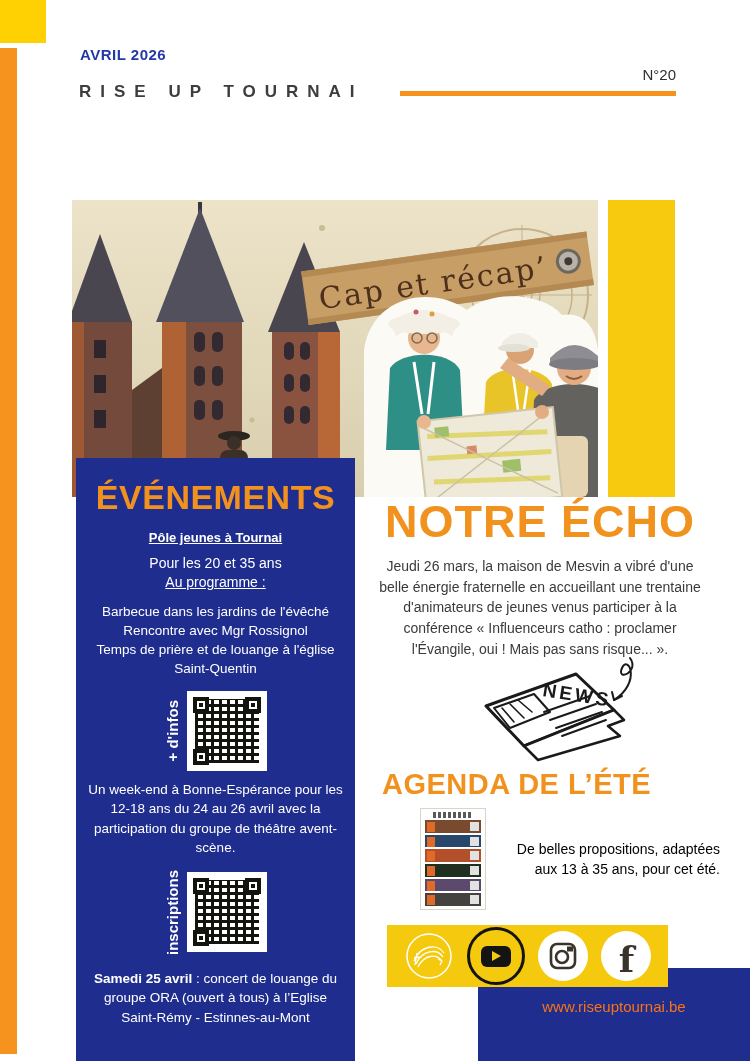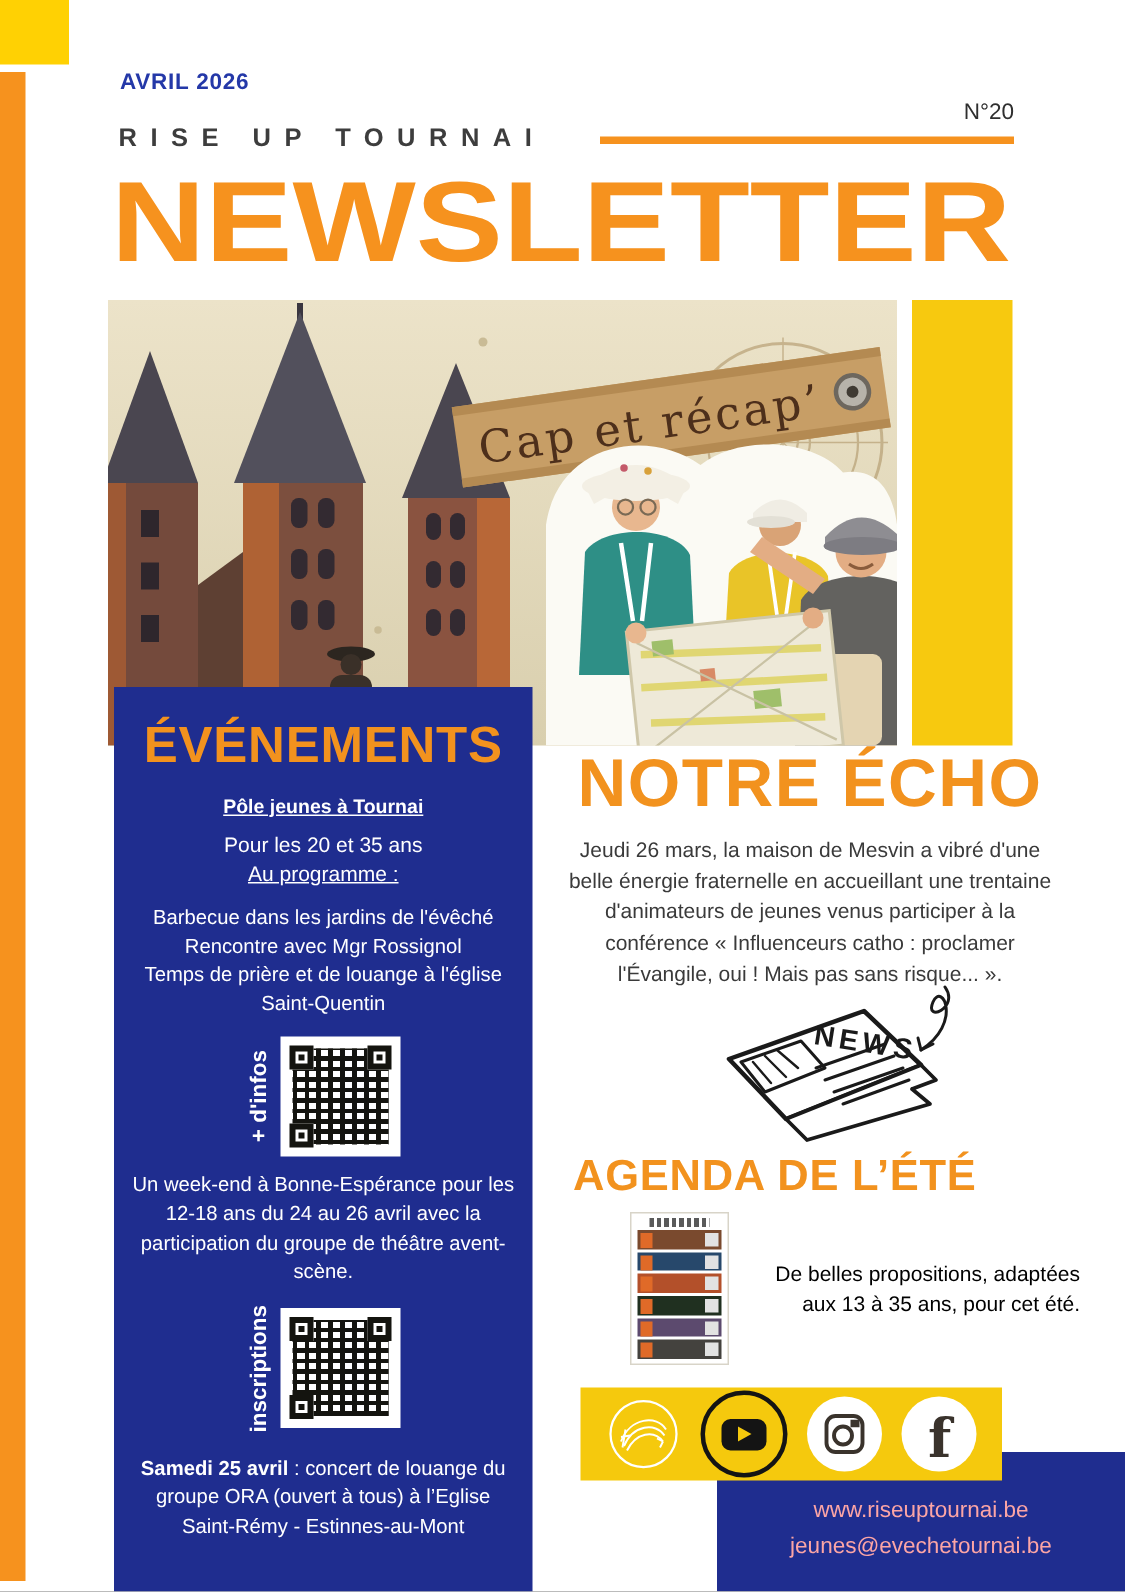--- a/index.html
+++ b/index.html
@@ -54,21 +54,21 @@
          padding:3px 4px;display:flex;flex-direction:column;gap:2px;}
   .flyer .t{height:6px;background:repeating-linear-gradient(90deg,#5a5a5a 0 3px,#fff 3px 5px);margin:0 8px;}
   .flyer .strip{position:relative;flex:1;}
   .flyer .strip::before{content:"";position:absolute;right:2px;top:2px;width:9px;height:9px;background:#e2e2e2;}
   .flyer .strip::after{content:"";position:absolute;left:2px;top:2px;width:8px;height:10px;background:#e06a28;}
   .s1{background:#7a4a2e;} .s2{background:#27486b;} .s3{background:#b3502a;}
   .s4{background:#203020;} .s5{background:#5c4a6e;} .s6{background:#44423e;}
   .agenda-body{flex:1;font-size:14px;line-height:1.45;color:#000000;text-align:right;}
 
   
-  .footer-blue{left:478px;top:968px;width:272px;height:93px;background:#1f2d8f;color:#fca5a5;
+  .footer-blue{left:478px;top:968px;width:272px;height:93px;background:#1f2d8f;color:#f97316;
                box-sizing:border-box;text-align:center;padding-top:30px;}
   .footer-blue .site{font-size:15px;}
   .footer-blue .mail{font-size:15px;margin-top:7px;}
   .social-bar{left:387px;top:925px;width:281px;height:62px;background:#f5c90d;
               display:flex;align-items:center;justify-content:space-around;padding:0 10px;box-sizing:border-box;}
   .soc{display:flex;align-items:center;justify-content:center;border-radius:50%;}
   .soc-logo{width:50px;height:50px;}
   .soc-yt{width:52px;height:52px;border:3px solid #141414;background:transparent;}
   .yt-box{width:30px;height:21px;background:#141414;border-radius:6px;display:flex;align-items:center;justify-content:center;}
   .yt-tri{width:0;height:0;border-left:9px solid #f5c90d;border-top:5px solid transparent;border-bottom:5px solid transparent;margin-left:2px;}
@@ -79,25 +79,20 @@
 <body>
 
 <div class="page">
 
   <div class="abs corner-square"></div>
   <div class="abs left-strip"></div>
   <div class="abs issue-date">AVRIL 2026</div>
   <div class="abs brand">RISE UP TOURNAI</div>
   <div class="abs issue-no">N°20</div>
   <div class="abs orange-rule"></div>
-  <div class="abs masthead-title">
-    <svg width="606" height="82">
-      <text x="2" y="70" font-family="Liberation Sans, sans-serif" font-weight="bold" font-size="76" fill="#f6921e" textLength="600" lengthAdjust="spacingAndGlyphs">NEWSLETTER</text>
-    </svg>
-  </div>
 
   <div class="abs hero">
     <svg width="526" height="297" viewBox="0 0 526 297">
 
       <defs>
         <linearGradient id="paper" x1="0" y1="0" x2="0" y2="1">
           <stop offset="0" stop-color="#ece3c9"></stop>
             <stop offset="1" stop-color="#d9cfae"></stop>
         </linearGradient>
       </defs>
@@ -269,21 +264,20 @@
       <div class="strip s3"></div>
       <div class="strip s4"></div>
       <div class="strip s5"></div>
       <div class="strip s6"></div>
     </div>
     <div class="agenda-body">De belles propositions, adaptées aux 13 à 35 ans, pour cet été.</div>
   </div>
 
   <div class="abs footer-blue">
     <div class="site">www.riseuptournai.be</div>
-    <div class="mail">jeunes@evechetournai.be</div>
   </div>
   <div class="abs social-bar">
     <div class="soc soc-logo">
       <svg width="50" height="50" viewBox="0 0 50 50">
         <circle cx="25" cy="25" r="22" fill="none" stroke="#ffffff" stroke-width="1.5"></circle>
         <g stroke="#ffffff" stroke-width="1.3" fill="none">
           <path d="M10,30 C16,14 34,12 40,22"></path>
           <path d="M12,33 C18,19 33,17 39,26"></path>
           <path d="M14,36 C20,24 32,22 38,30"></path>
           <path d="M38,30 L34,28 M38,30 L36,34"></path>

